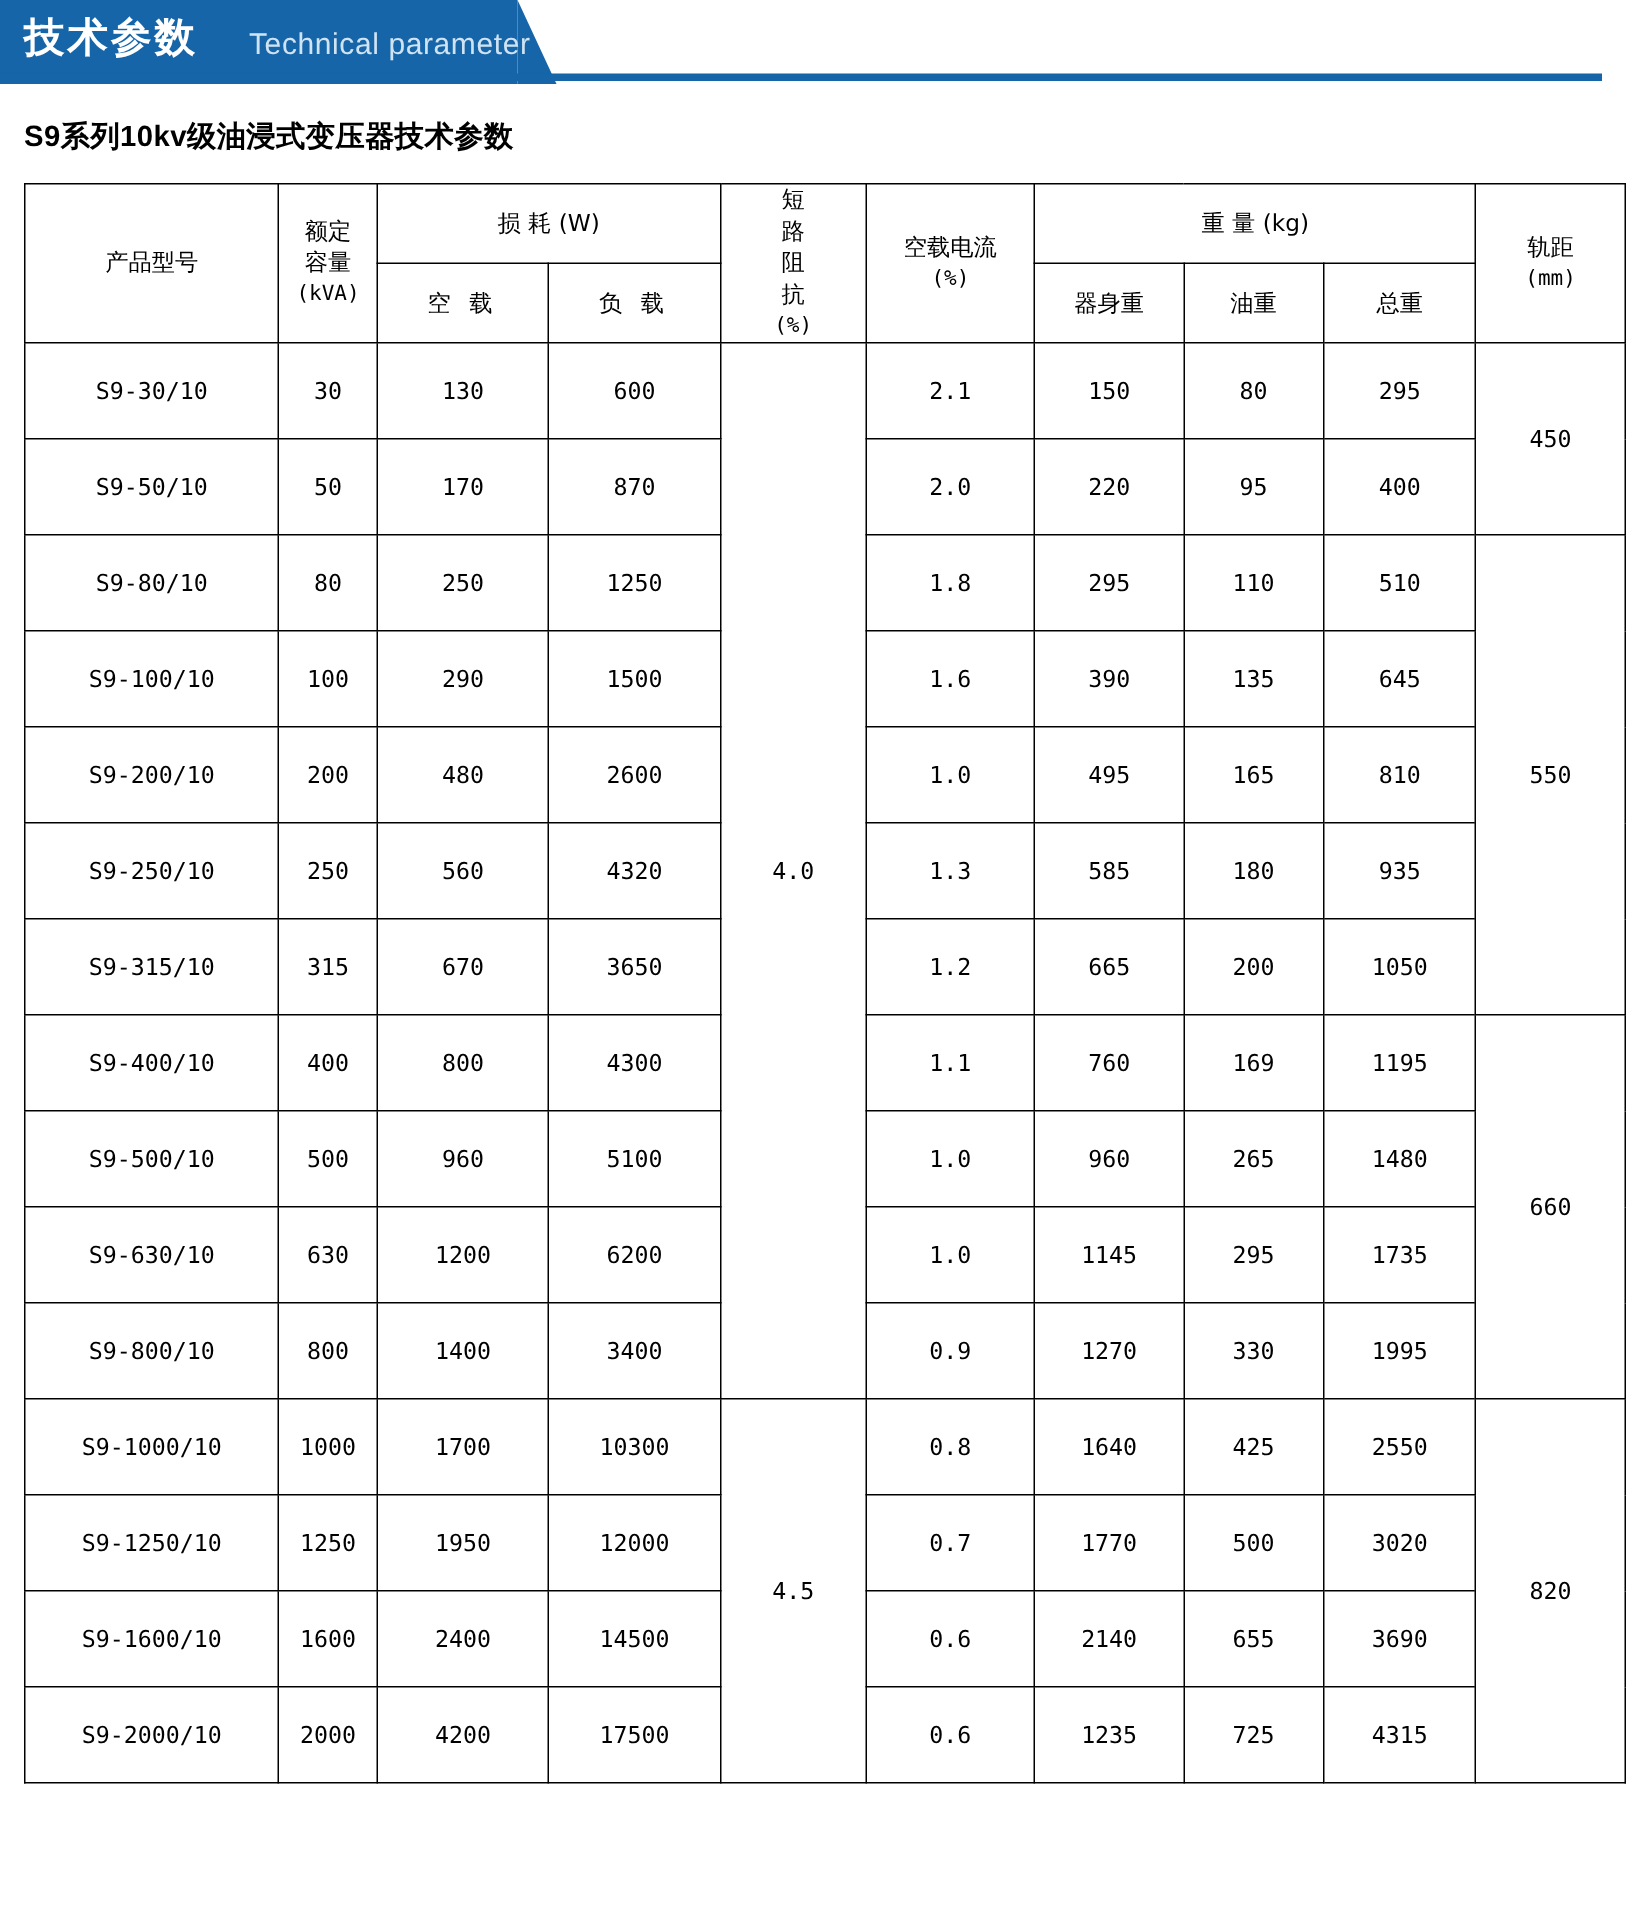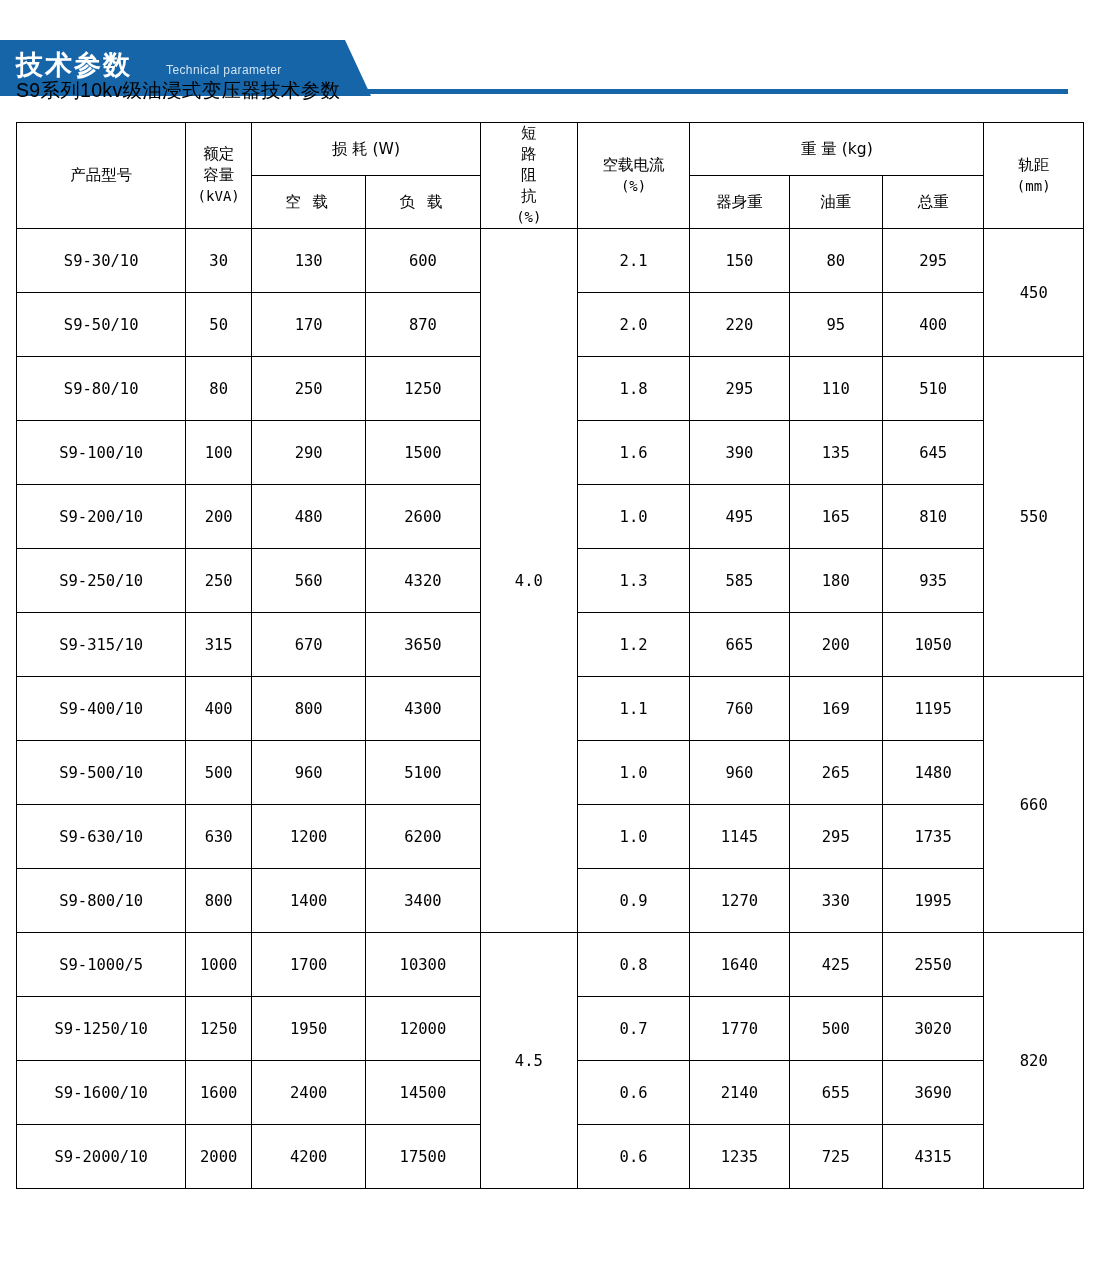--- a/index.html
+++ b/index.html
@@ -15,21 +15,20 @@
     position: relative;
     overflow: hidden;
   }
 
   
   .banner {
     position: relative;
     width: 1068px;
     height: 56px;
     overflow: hidden;
-    margin-top: 40px;
   }
   .banner-bg {
     position: absolute;
     left: 0;
     top: 0;
     width: 345px;
     height: 56px;
     background: #1665a8;
   }
   .banner-bg::after {
@@ -58,33 +57,33 @@
     font-size: 27px;
     font-weight: bold;
     color: #ffffff;
     letter-spacing: 2px;
     line-height: 34px;
   }
   .banner-en {
     position: absolute;
     left: 166px;
     top: 20px;
-    font-size: 12px;
+    font-size: 20px;
     color: #cfe3f2;
     letter-spacing: 0.4px;
     line-height: 20px;
   }
 
   
   .doc-title {
     position: absolute;
     left: 16px;
     top: 77px;
     font-size: 19.5px;
-    font-weight: normal;
+    font-weight: bold;
     color: #000000;
     letter-spacing: 0.3px;
   }
 
   
   .table-wrap {
     position: absolute;
     left: 16px;
     top: 122px;
     width: 1068px;
@@ -102,21 +101,21 @@
     font-weight: normal;
     font-size: 15.5px;
     padding: 0;
   }
   
   .cjk {
     font-family: "DejaVu Sans", "Liberation Sans", sans-serif;
     font-size: 15.5px;
   }
   .cjk-sp {
-    font-family: Liberation Serif, serif;
+    font-family: Liberation Sans, sans-serif;
     font-size: 15.5px;
     letter-spacing: 4px;
     padding-left: 4px;
   }
   .small-unit {
     font-family: "DejaVu Sans Mono", "Liberation Mono", monospace;
     font-size: 14px;
   }
   thead td { height: 18px; }
   .hrow1 td { height: 48px; }
@@ -314,21 +313,21 @@
           <td class="nowrap">S9-800/10</td>
           <td>800</td>
           <td>1400</td>
           <td>3400</td>
           <td>0.9</td>
           <td>1270</td>
           <td>330</td>
           <td>1995</td>
         </tr>
         <tr>
-          <td class="nowrap">S9-1000/5</td>
+          <td class="nowrap">S9-1000/10</td>
           <td>1000</td>
           <td>1700</td>
           <td>10300</td>
           <td rowspan="4">4.5</td>
           <td>0.8</td>
           <td>1640</td>
           <td>425</td>
           <td>2550</td>
           <td rowspan="4">820</td>
         </tr>

